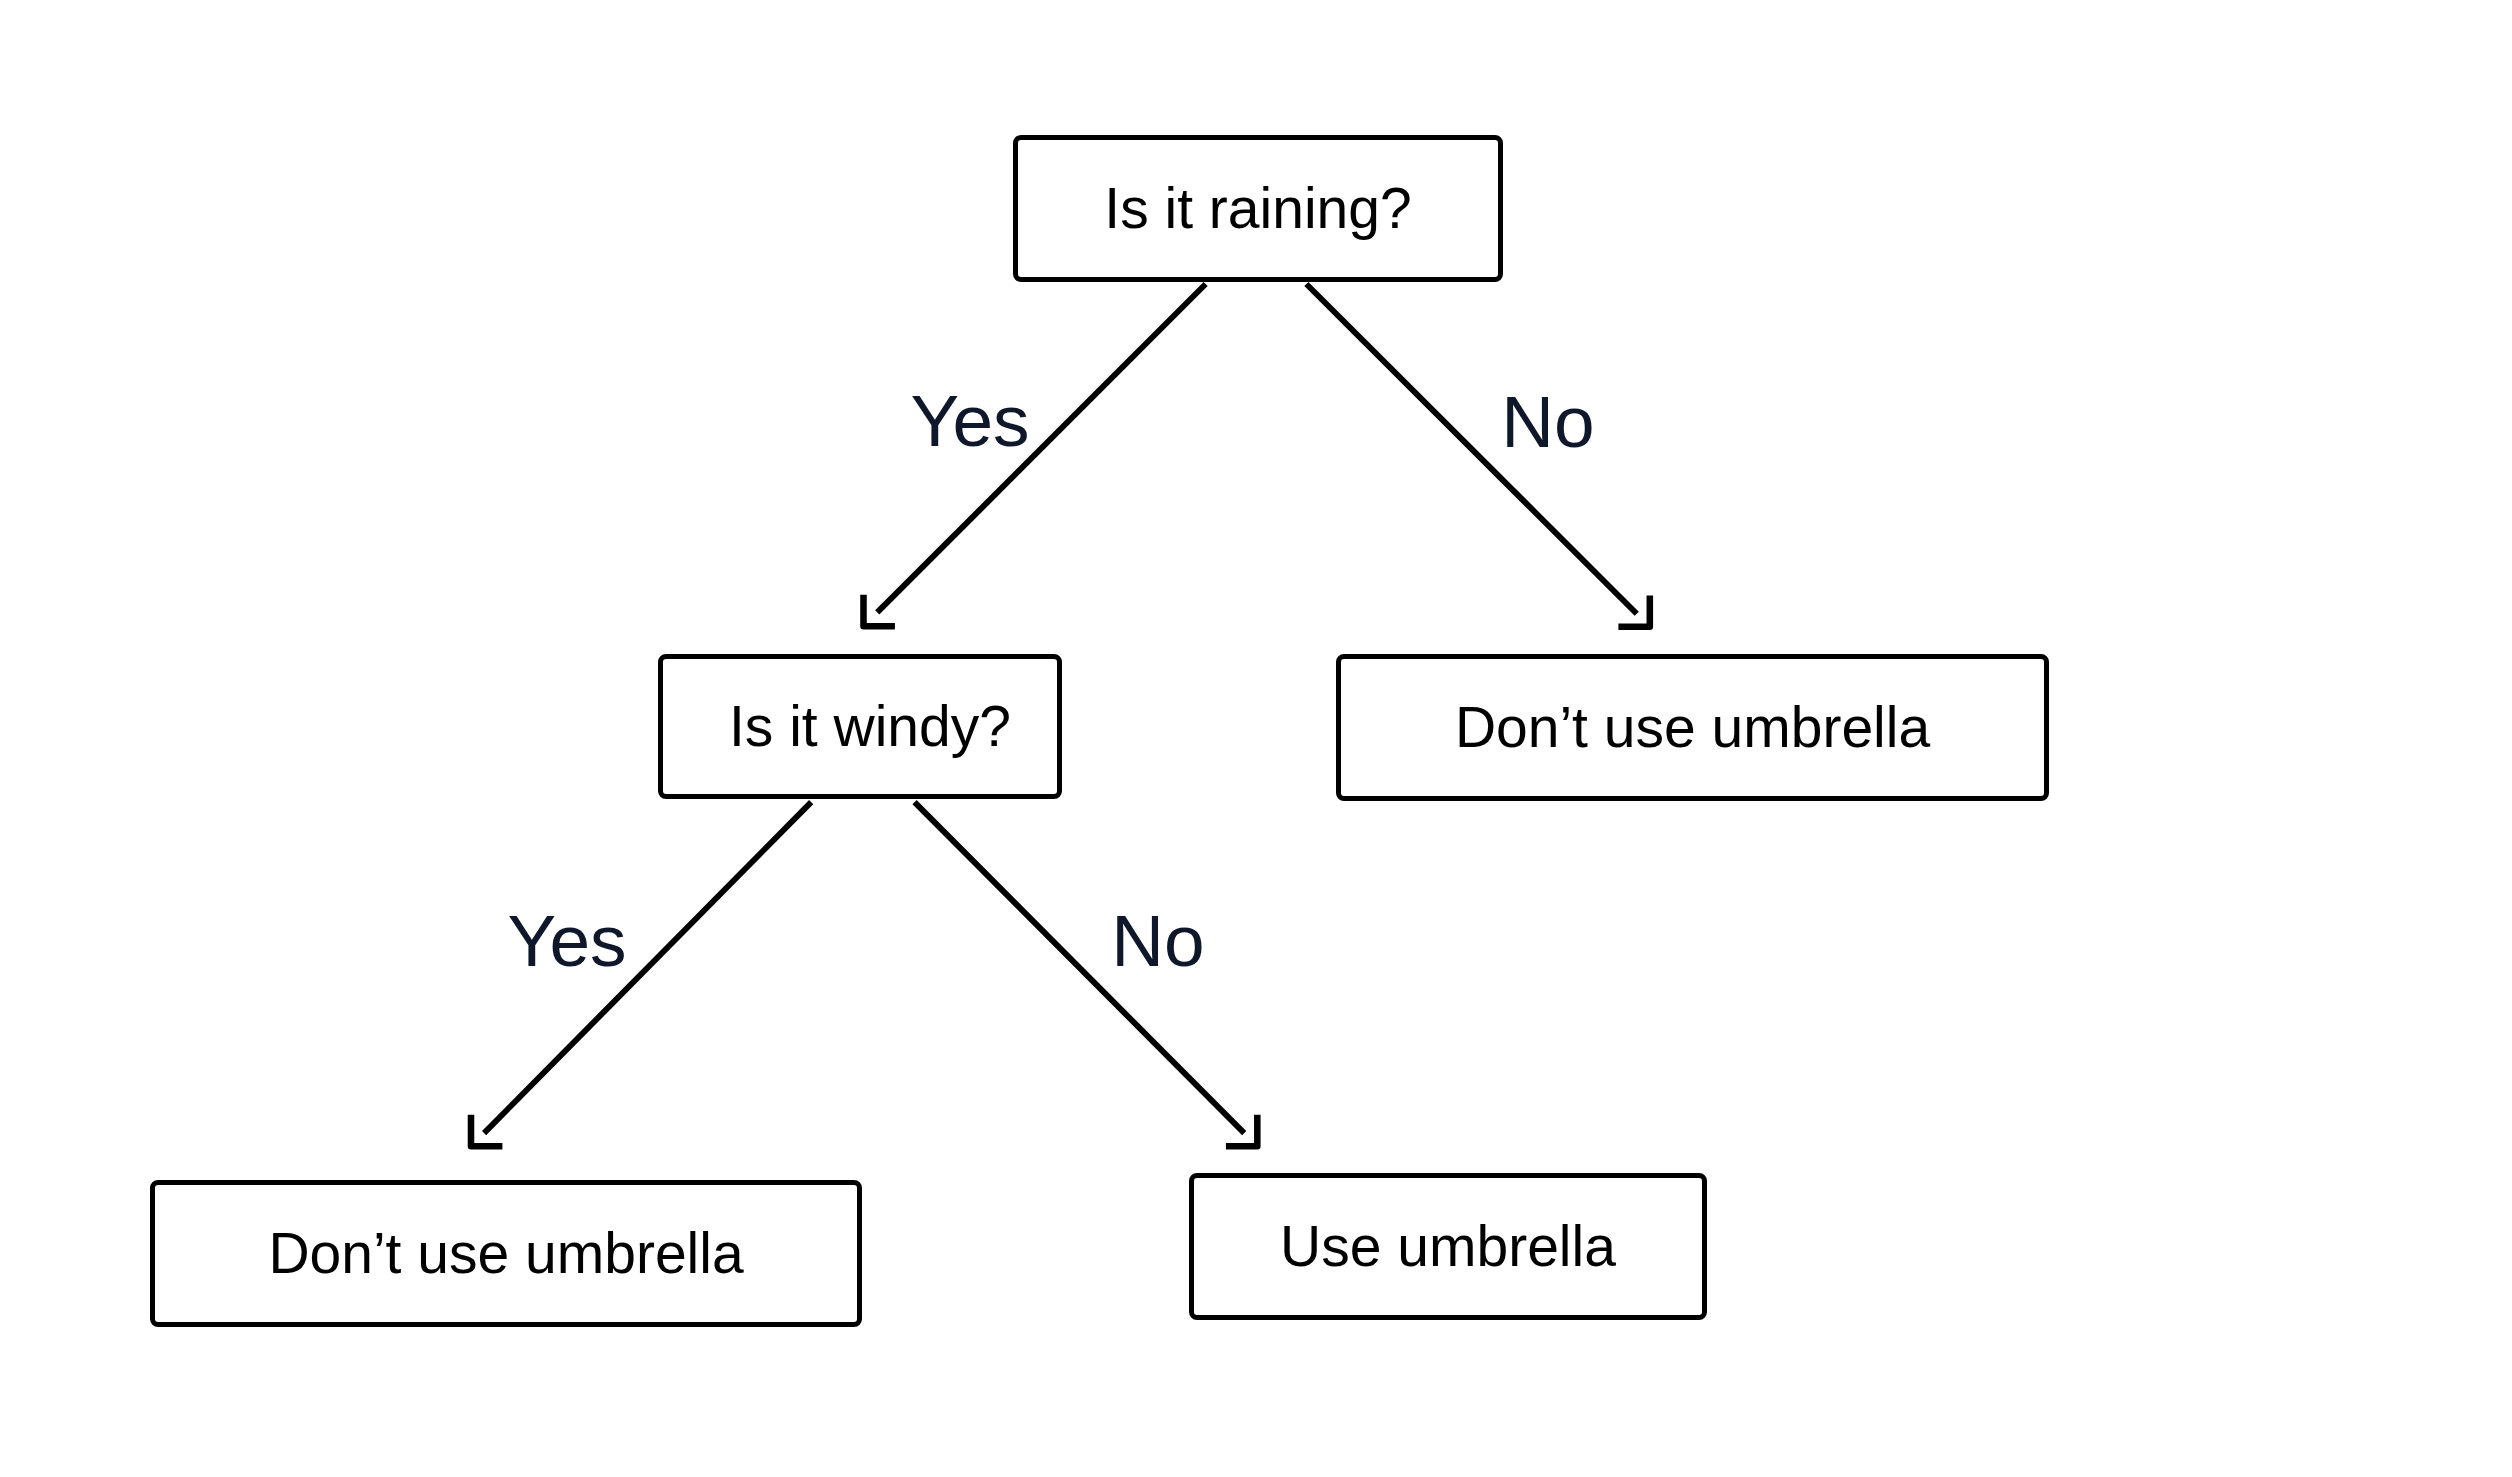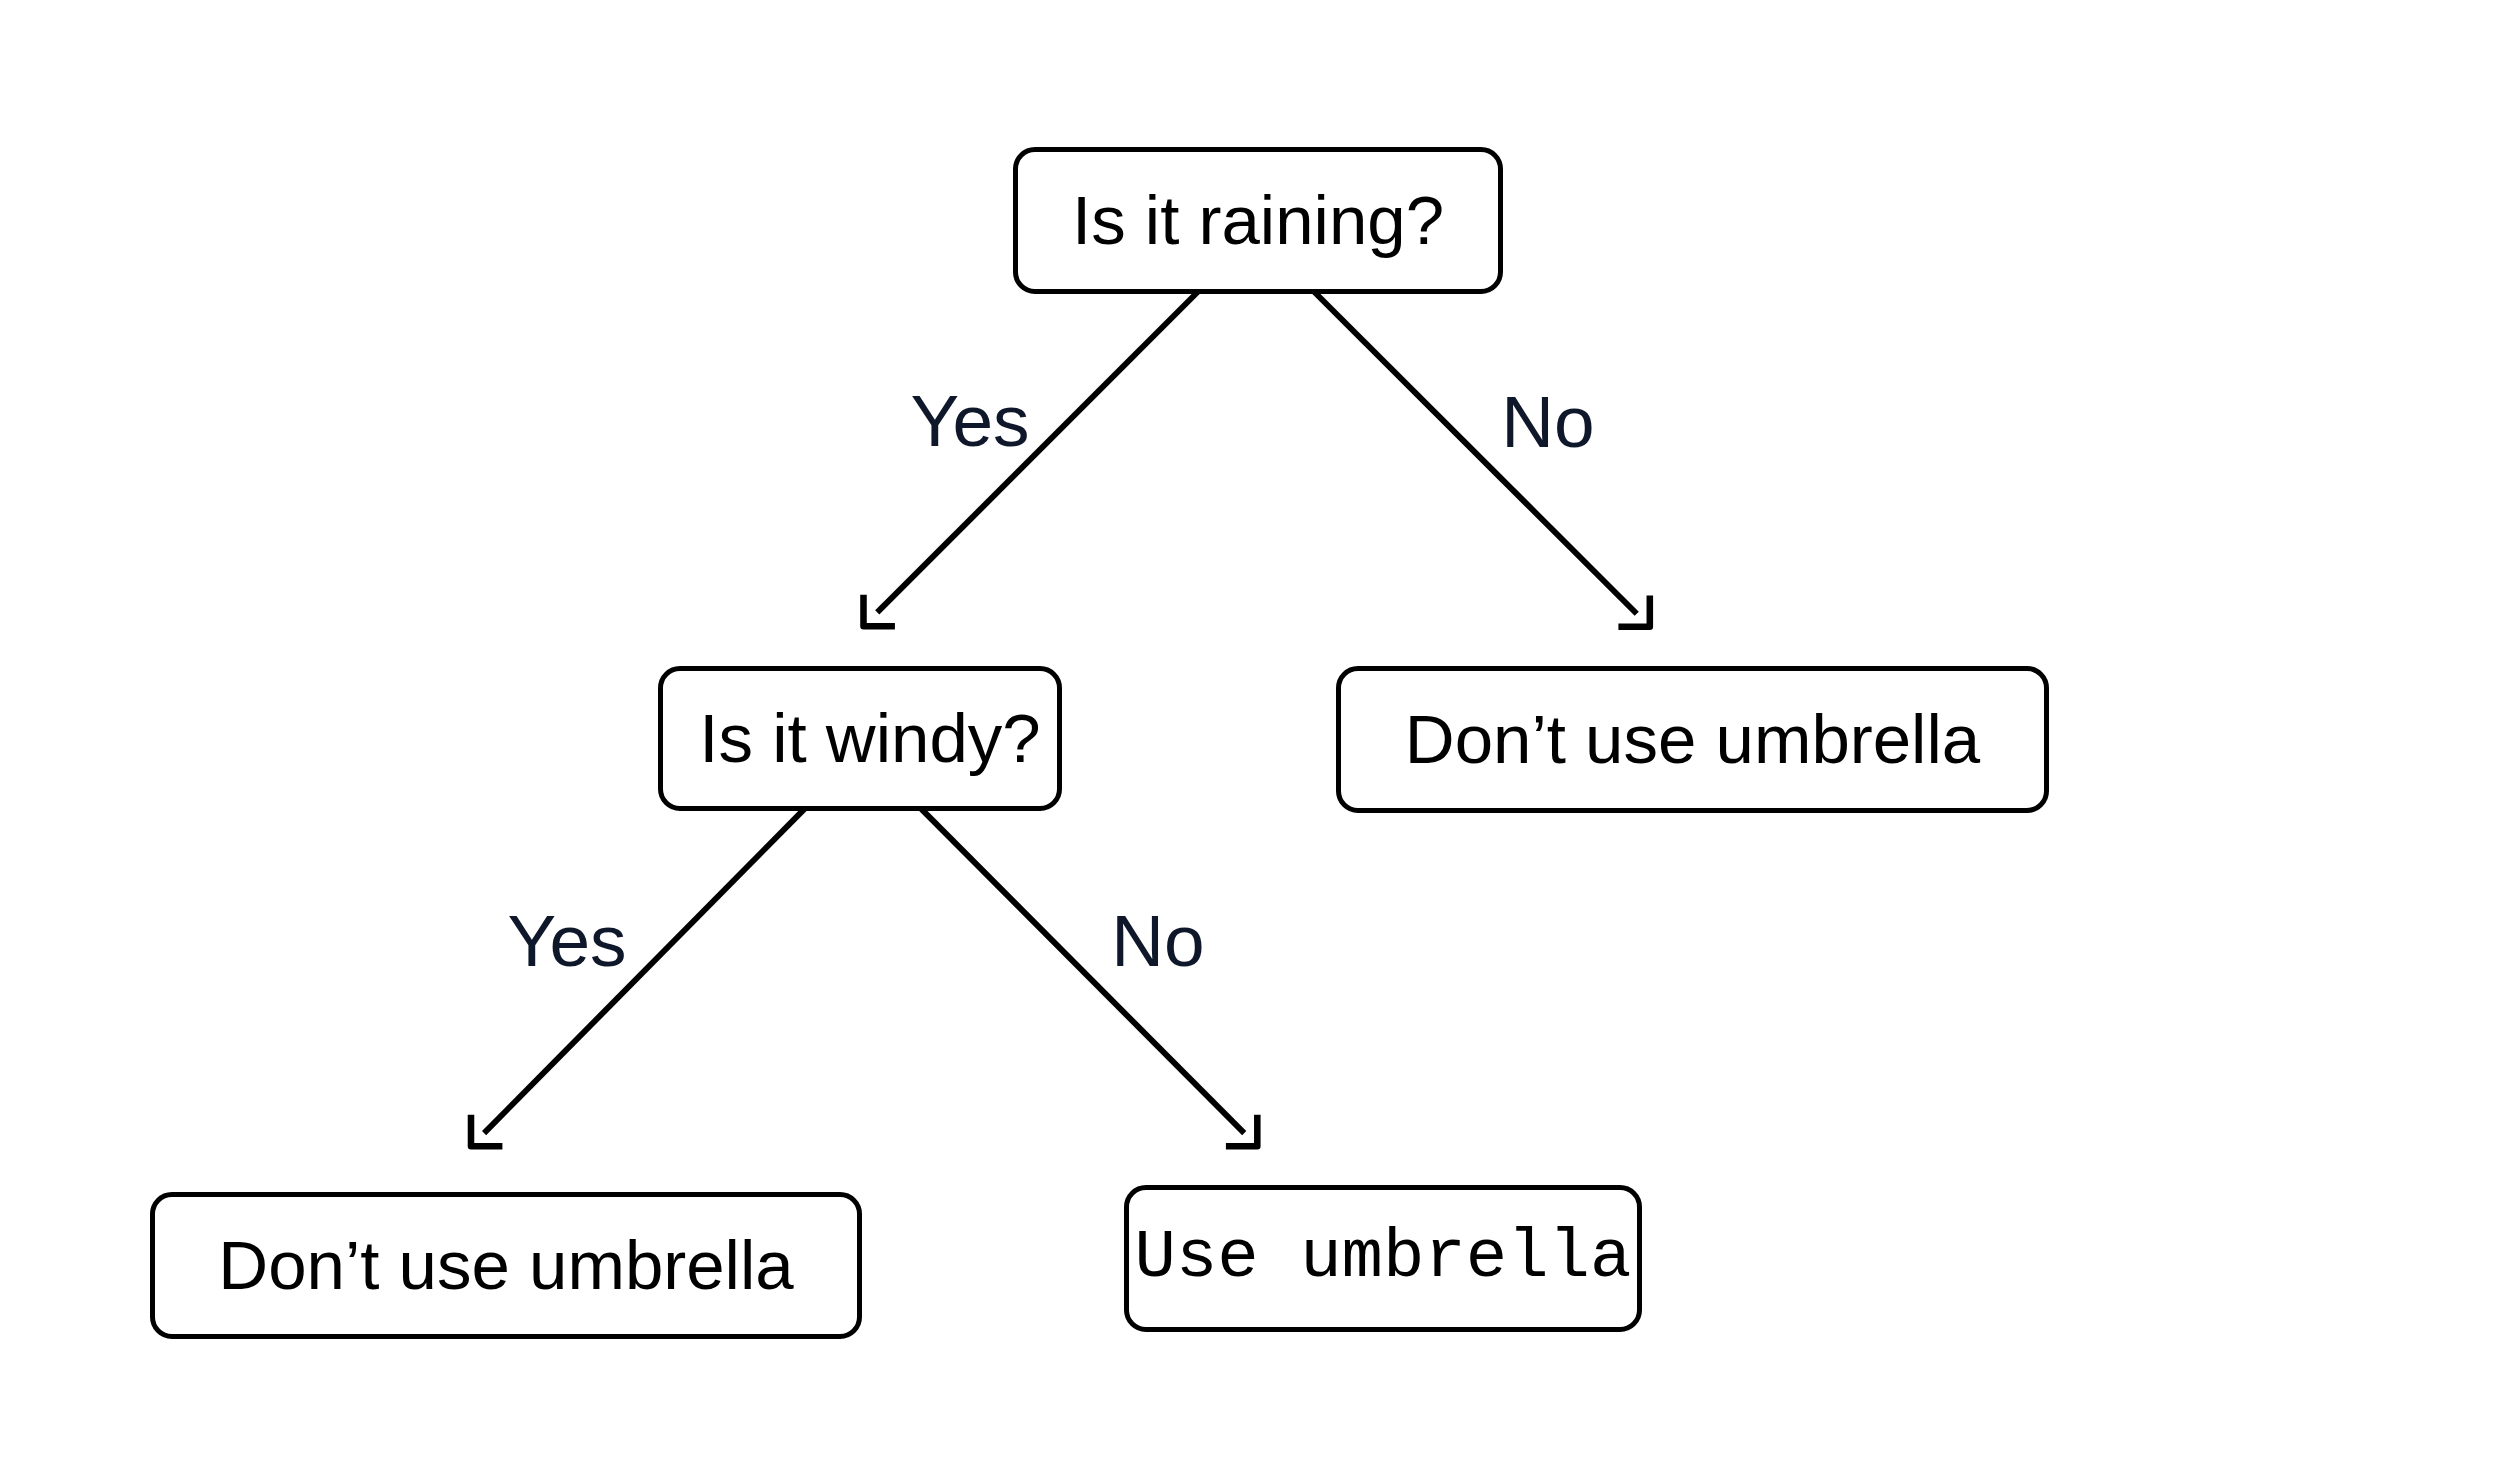--- a/index.html
+++ b/index.html
@@ -24,35 +24,34 @@
     top: 0;
     width: 2512px;
     height: 1478px;
     pointer-events: none;
   }
   .node {
     position: absolute;
     box-sizing: border-box;
     background: #ffffff;
     border: 5.9px solid #000000;
-    border-radius: 22px;
+    border-radius: 8px;
     display: flex;
     align-items: center;
     justify-content: center;
-    font-size: 69px;
+    font-size: 57px;
     line-height: 1;
     white-space: nowrap;
     color: #000000;
-    margin-top: 12px;
   }
   .node-root        { left: 1013px; top: 135px;  width: 490px;  height: 147px; }
   .node-windy       { left: 658px; top: 654px; width: 404px;  height: 145px; padding-left: 20px; }
   .node-dont-right  { left: 1336px; top: 654px; width: 713px; height: 147px; }
   .node-dont-left   { left: 150px;  top: 1180px; width: 712px; height: 147px; }
-  .node-use         { left: 1124px; top: 1173px; width: 518px;  height: 147px; font-family: Liberation Mono, monospace; }
+  .node-use         { left: 1189px; top: 1173px; width: 518px;  height: 147px; }
   .edge-label {
     position: absolute;
     transform: translate(-50%, -50%);
     font-size: 73px;
     line-height: 1;
     white-space: nowrap;
     color: #0f172a;
   }
   .label-yes1 { left: 970px; top: 420px; }
   .label-no1  { left: 1548px; top: 421px; }

